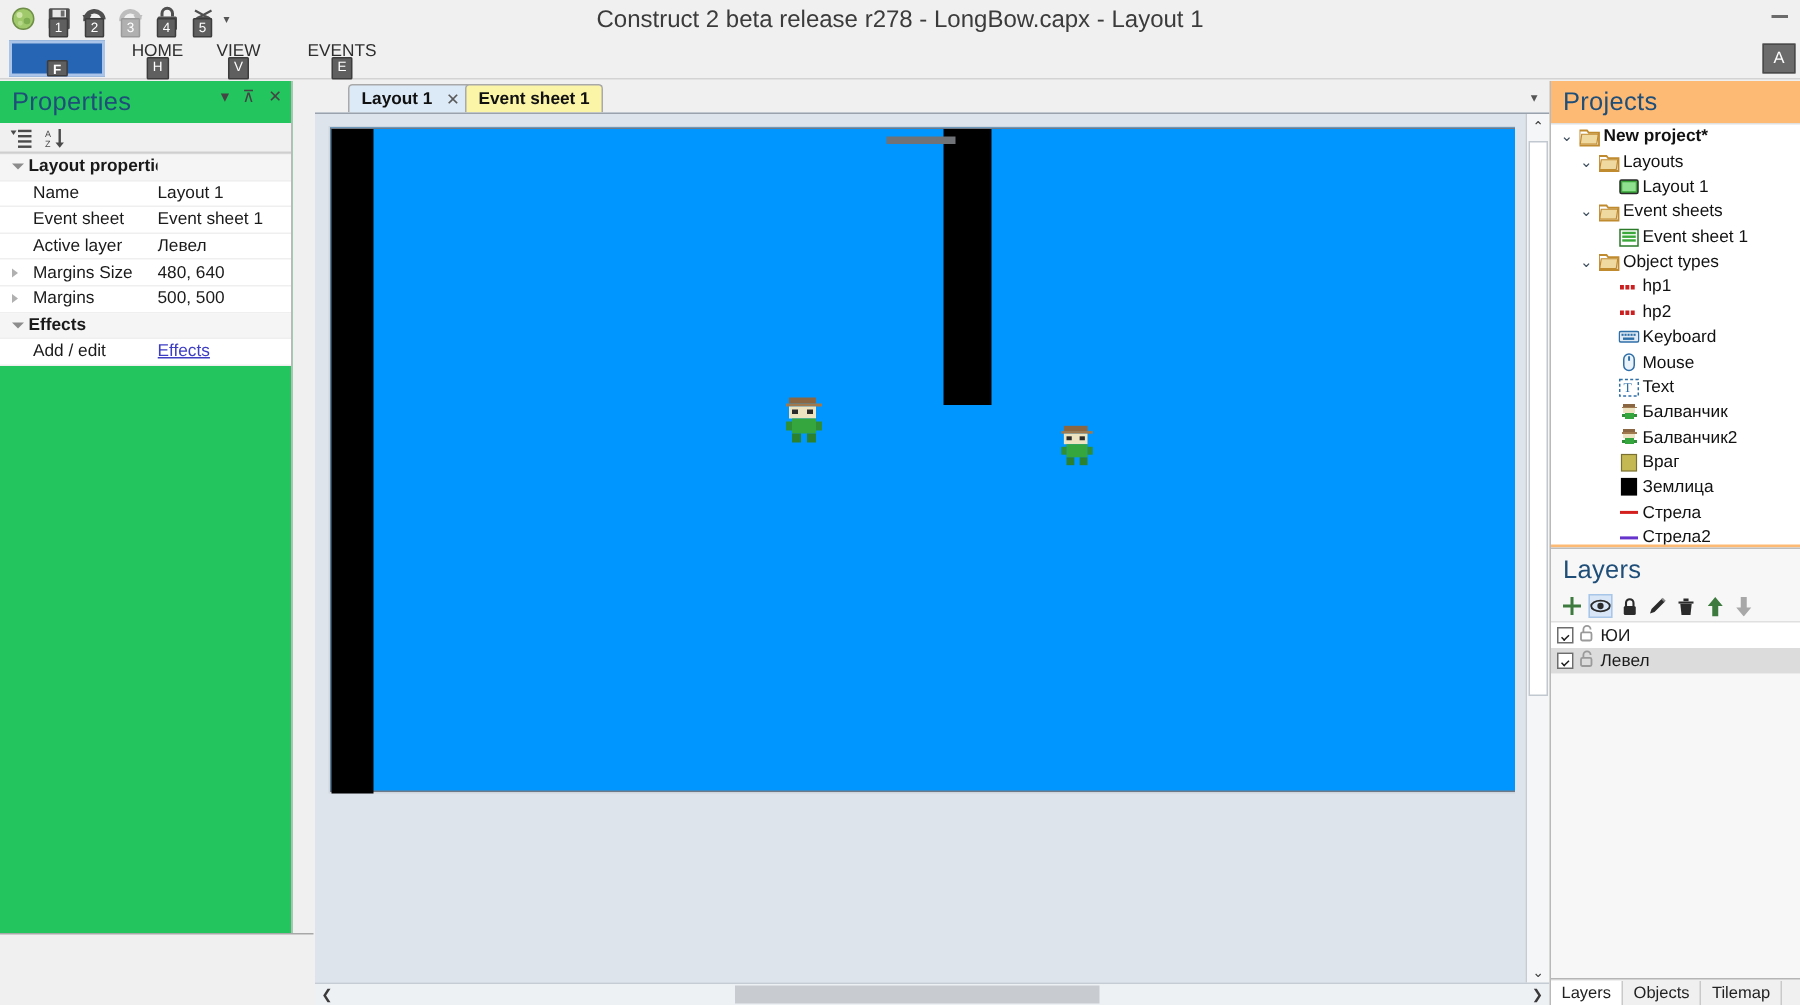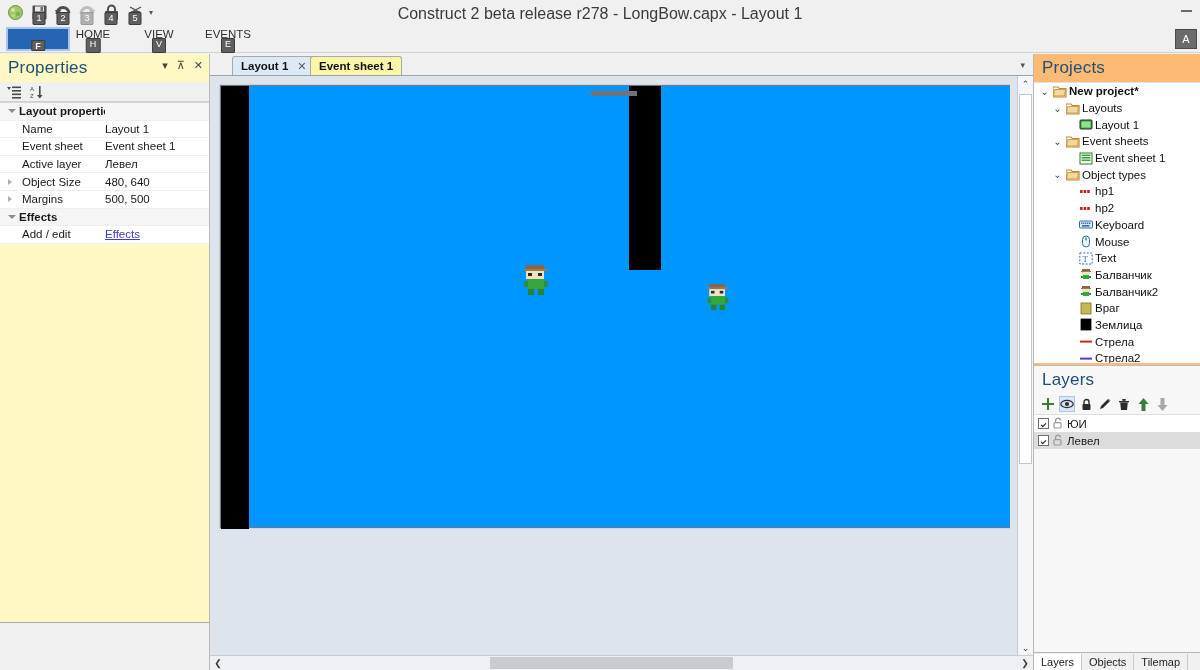--- a/index.html
+++ b/index.html
@@ -59,22 +59,22 @@
   .ribbon-a-btn {
     position: absolute; right: 3px; top: 29px;
     width: 22px; height: 20px; background: #6b6b6b;
     border: 1px solid #4a4a4a;
     display: flex; align-items: center; justify-content: center;
     color: #fff; font-size: 11px;
   }
 
   
   .props-panel {
-    position: absolute; left: 0; top: 54px; width: 210px; height: 616px;
-    background: #fef9c3; border-right: 1px solid #b9b9b9;
+    position: absolute; left: 0; top: 54px; width: 195px; height: 616px;
+    background: #22c55e; border-right: 1px solid #b9b9b9;
   }
   .panel-head {
     position: relative; height: 28px; padding-left: 8px;
     display: flex; align-items: center;
   }
   .panel-title { font-size: 17px; color: #1f4e79; letter-spacing: .2px; }
   .panel-head-btns {
     position: absolute; right: 6px; top: 6px; display: flex; align-items: center; gap: 9px;
     color: #444;
   }
@@ -295,21 +295,21 @@
       <span class="qat-dd">▾</span>
     </div>
     <div class="title-text">Construct 2 beta release r278 - LongBow.capx - Layout 1</div>
     <div class="win-min"></div>
   </div>
 
   <div class="ribbon">
     <div class="rtab active" style="left:6px; width:64px;">
       <span class="kt keytip">F</span>
     </div>
-    <div class="rtab" style="left:66px; width:54px;">
+    <div class="rtab" style="left:78px; width:54px;">
       <span>HOME</span>
       <span class="kt keytip">H</span>
     </div>
     <div class="rtab" style="left:134px; width:50px;">
       <span>VIEW</span>
       <span class="kt keytip">V</span>
     </div>
     <div class="rtab" style="left:199px; width:58px;">
       <span>EVENTS</span>
       <span class="kt keytip">E</span>
@@ -356,21 +356,21 @@
         </div>
         <div class="prop-row">
           <div class="prop-key"><span>Event sheet</span></div>
           <div class="prop-val">Event sheet 1</div>
         </div>
         <div class="prop-row">
           <div class="prop-key"><span>Active layer</span></div>
           <div class="prop-val">Левел</div>
         </div>
         <div class="prop-row">
-          <div class="prop-key"><span class="tri right"></span><span>Object Size</span></div>
+          <div class="prop-key"><span class="tri right"></span><span>Margins Size</span></div>
           <div class="prop-val">480, 640</div>
         </div>
         <div class="prop-row">
           <div class="prop-key"><span class="tri right"></span><span>Margins</span></div>
           <div class="prop-val">500, 500</div>
         </div>
         <div class="prop-row group">
           <div class="prop-key"><span class="tri down"></span><span>Effects</span></div>
           <div class="prop-val"></div>
         </div>

